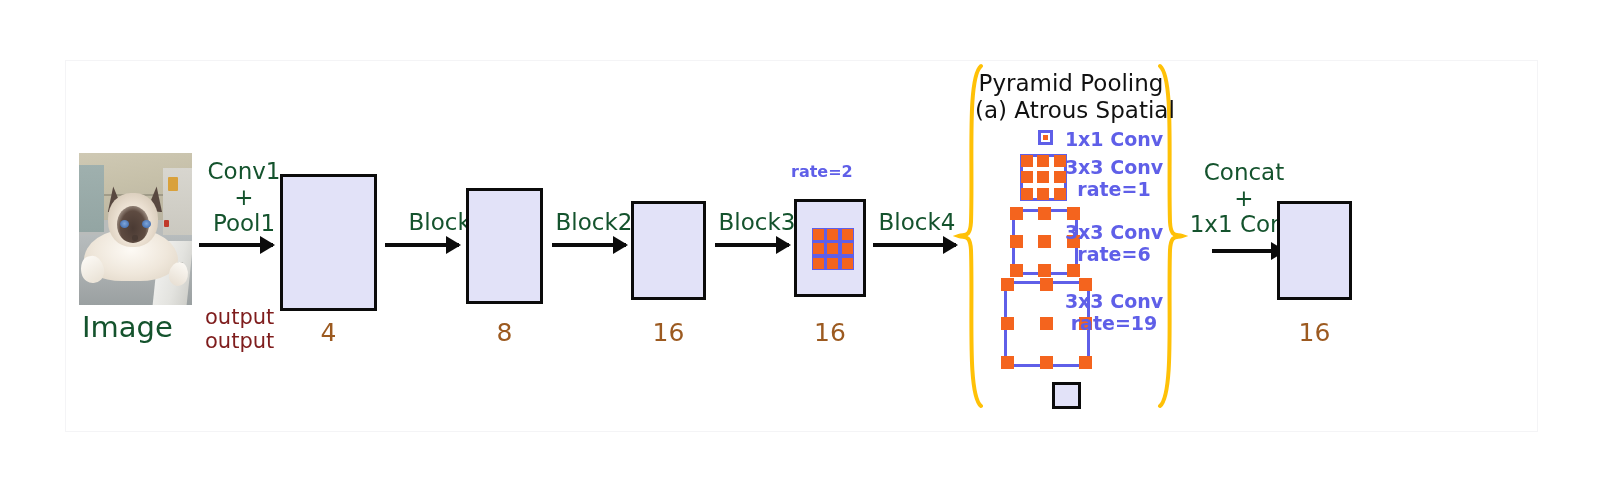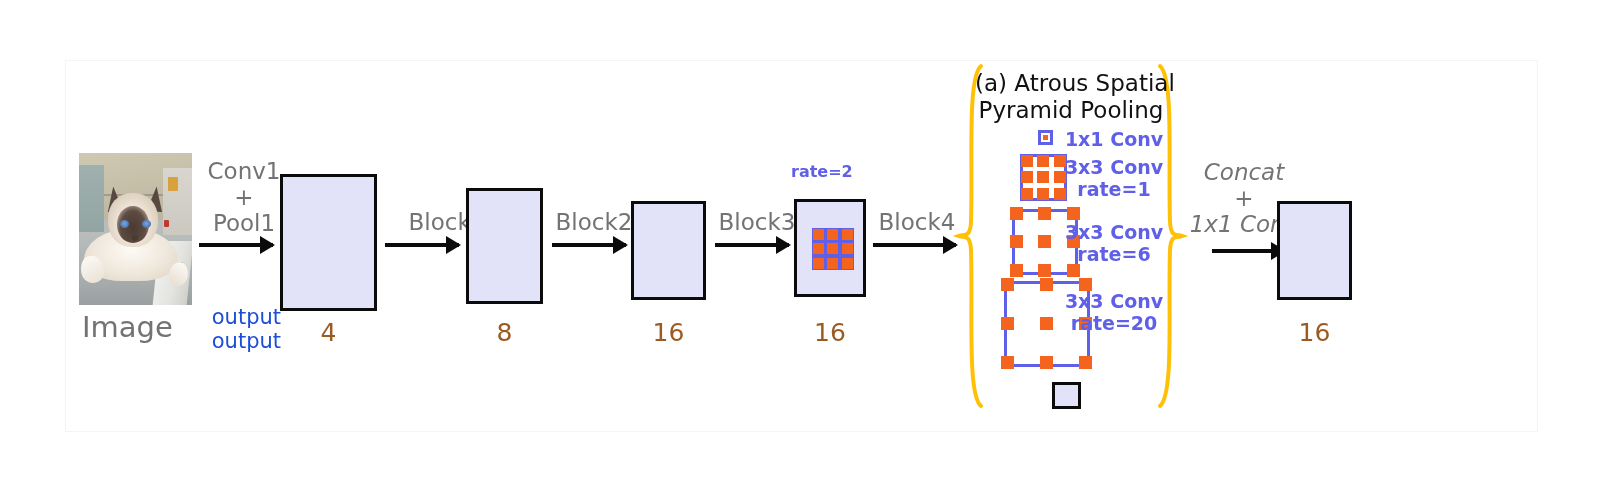--- a/index.html
+++ b/index.html
@@ -61,24 +61,24 @@
   .photo .eyeL{left:36%;}
   .photo .eyeR{right:36%;}
   .photo .nose{position:absolute;left:47%;top:54%;width:5%;height:4%;
         background:#4a3b34;border-radius:40% 40% 55% 55%;}
 
   
   .fblock{position:absolute;background:#e2e2f8;border:3px solid #0b0b0b;
           box-sizing:border-box;}
 
   
-  .lbl{position:absolute;color:#737373;white-space:nowrap;}
+  .lbl{position:absolute;color:#14532d;white-space:nowrap;}
   .imgcap{font-size:29px;}
   .arrowlbl{font-size:23px;text-align:center;}
-  .stride{position:absolute;color:#1d4ed8;font-size:21px;text-align:right;
+  .stride{position:absolute;color:#7f1d1d;font-size:21px;text-align:left;
           line-height:1.12;white-space:nowrap;}
   .osnum{position:absolute;color:#9c5a20;font-size:25px;text-align:center;}
   .blue{color:#5f5fe8;font-weight:bold;}
   .rate2{position:absolute;font-size:16px;}
   .asppttl{position:absolute;font-size:23px;color:#111;text-align:center;
            line-height:1.18;white-space:nowrap;}
   .convlbl{position:absolute;font-size:19px;color:#5f5fe8;font-weight:bold;
            text-align:center;line-height:1.15;white-space:nowrap;}
 
   
@@ -176,22 +176,22 @@
   <svg class="abs" style="left:955px;top:62px;" width="34" height="348">
     <path d="M26 4 C12 16 18 100 16 160 C15 176 10 172 4 174 C10 176 15 172 16 188
              C18 248 12 332 26 344" fill="none" stroke="#ffc107" stroke-width="4" stroke-linecap="round"></path>
   </svg>
   <svg class="abs" style="left:1152px;top:62px;" width="34" height="348">
     <path d="M8 4 C22 16 16 100 18 160 C19 176 24 172 30 174 C24 176 19 172 18 188
              C16 248 22 332 8 344" fill="none" stroke="#ffc107" stroke-width="4" stroke-linecap="round"></path>
   </svg>
 
   <div class="asppttl" style="left:975px;top:70px;width:192px;">
+    <div>Pyramid Pooling</div>
     <div>(a) Atrous Spatial</div>
-    <div>Pyramid Pooling</div>
   </div>
 
   <div class="kern" style="left:1038px;top:130px;width:15px;height:15px;">
     <div class="dot" style="left:2px;top:2px;width:5px;height:5px;"></div>
   </div>
   <div class="convlbl" style="left:1059px;top:129px;width:110px;">
     <div>1x1 Conv</div>
   </div>
 
   <div class="kern" style="left:1020px;top:154px;width:47px;height:47px;">
@@ -232,26 +232,26 @@
     <div class="dot" style="left:72px;top:-6px;width:13px;height:13px;"></div>
     <div class="dot" style="left:-6px;top:33px;width:13px;height:13px;"></div>
     <div class="dot" style="left:33px;top:33px;width:13px;height:13px;"></div>
     <div class="dot" style="left:72px;top:33px;width:13px;height:13px;"></div>
     <div class="dot" style="left:-6px;top:72px;width:13px;height:13px;"></div>
     <div class="dot" style="left:33px;top:72px;width:13px;height:13px;"></div>
     <div class="dot" style="left:72px;top:72px;width:13px;height:13px;"></div>
   </div>
   <div class="convlbl" style="left:1059px;top:291px;width:110px;">
     <div>3x3 Conv</div>
-    <div>rate=20</div>
+    <div>rate=19</div>
   </div>
 
   <div class="fblock" style="left:1052px;top:382px;width:29px;height:27px;"></div>
 
-  <div class="arrowlbl lbl" style="left:1180px;top:160px;width:128px;line-height:1.12;font-style:italic;">
+  <div class="arrowlbl lbl" style="left:1180px;top:160px;width:128px;line-height:1.12;">
     <div>Concat</div>
     <div>+</div>
     <div>1x1 Conv</div>
   </div>
   <div class="arrow" style="left:1212px;top:249px;width:72px;"></div>
 
   <div class="fblock" style="left:1277px;top:201px;width:75px;height:99px;"></div>
   <div class="osnum" style="left:1277px;top:318px;width:75px;">16</div>
 </div>
 

